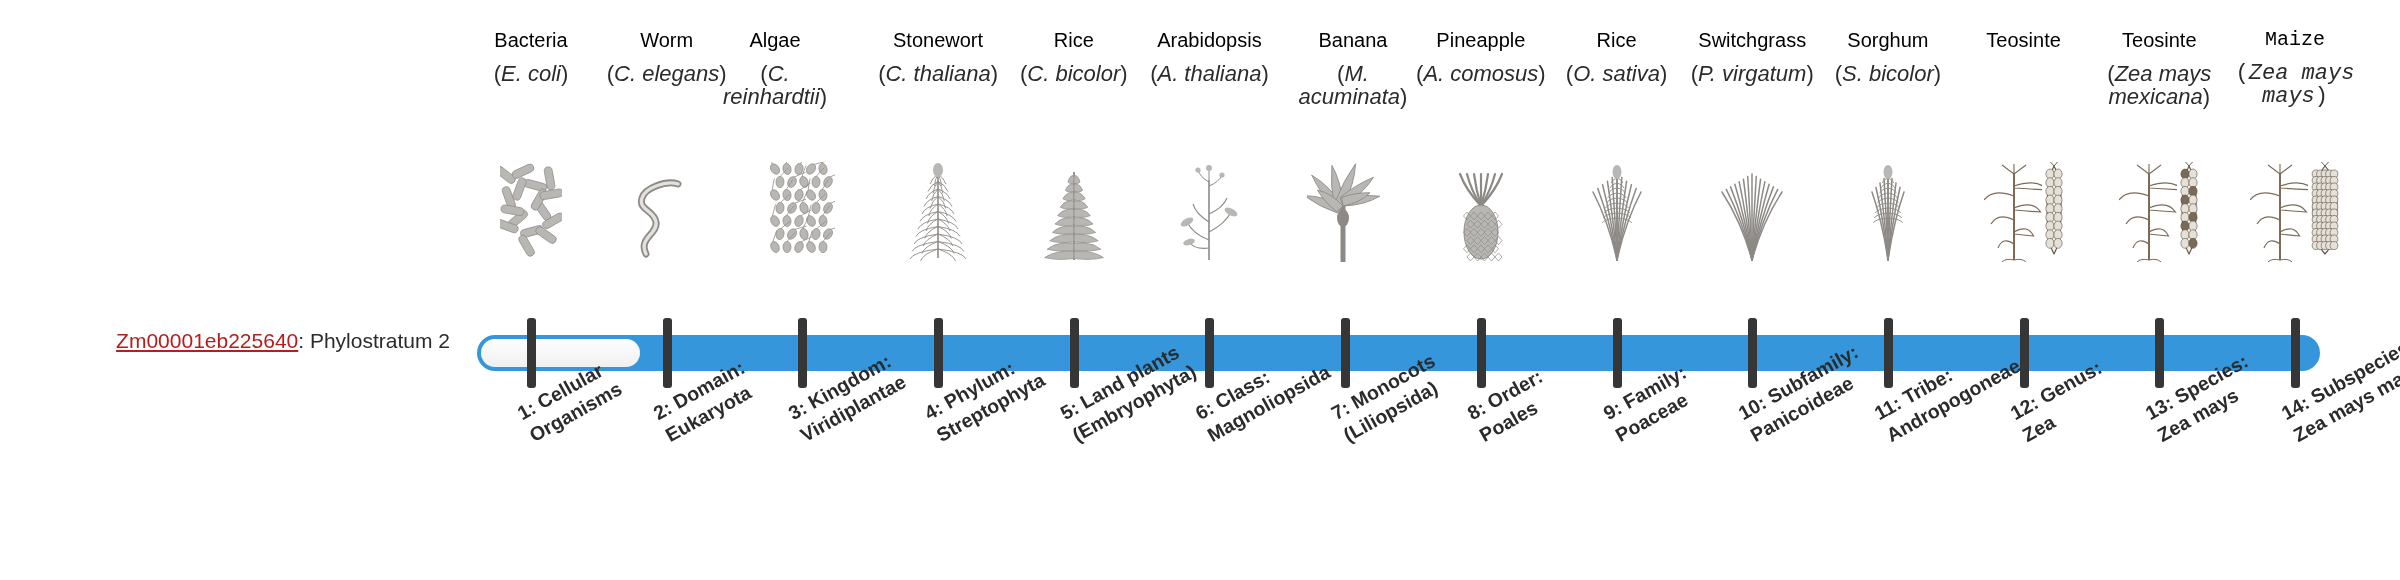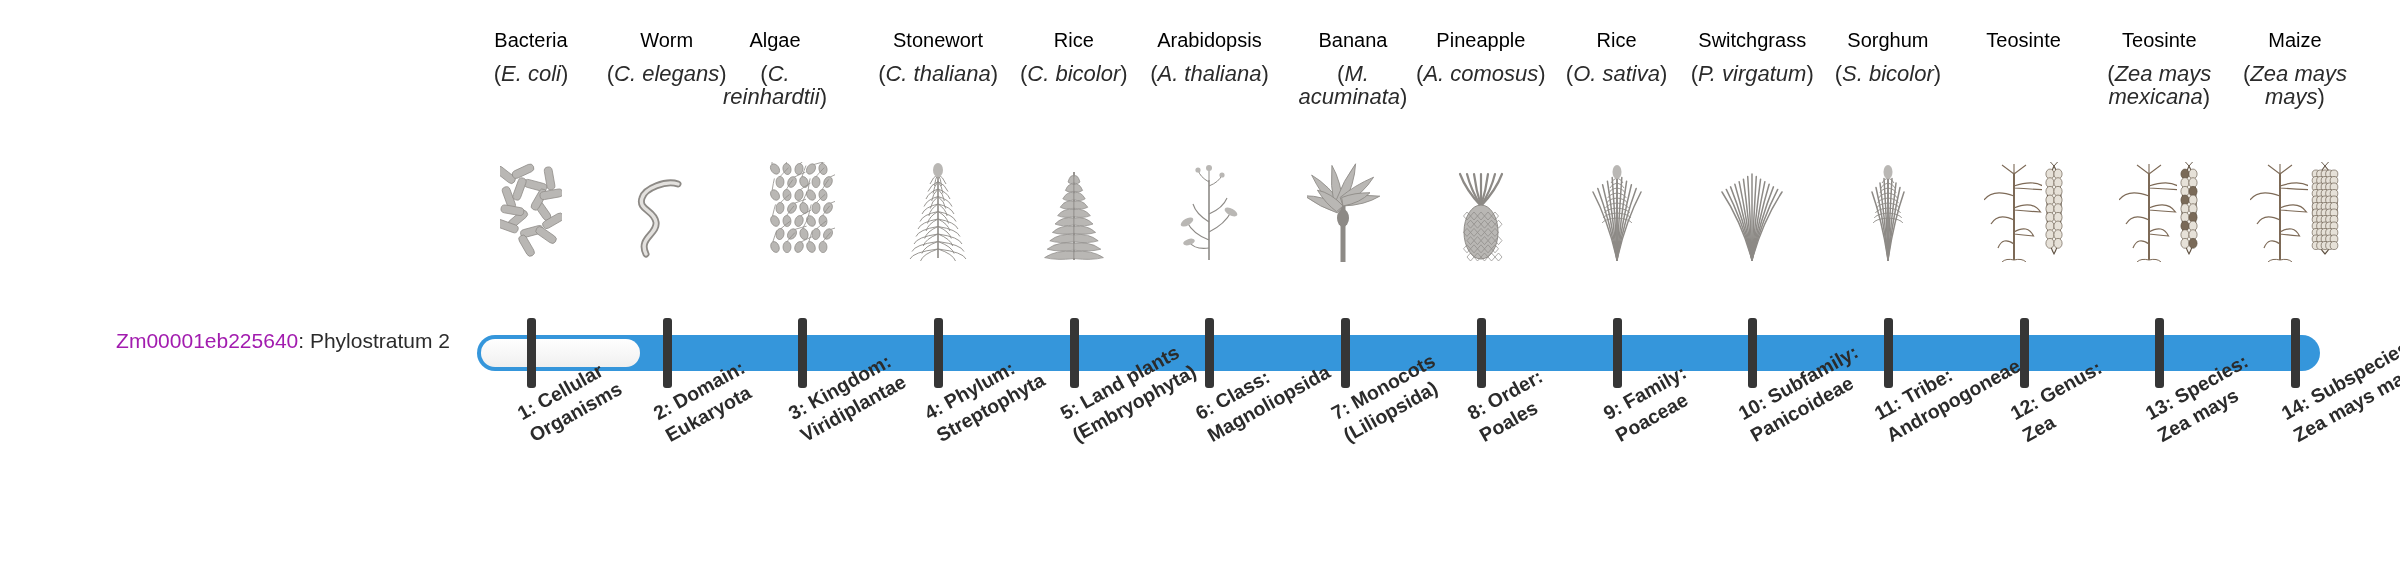--- a/index.html
+++ b/index.html
@@ -27,21 +27,22 @@
     left: 30px;
     top: 328px;
     width: 420px;
     text-align: right;
     font-size: 21px;
     line-height: 26px;
     white-space: nowrap;
     color: #2b2b2b;
   }
   .gene-label .gene-id {
-    color: #a21caf;
+    color: #b91c1c;
+    text-decoration: underline;
     text-underline-offset: 2px;
     cursor: pointer;
   }
 
   
   .columns {
     position: absolute;
     left: 0; top: 0;
     width: 2400px; height: 580px;
   }
@@ -658,21 +659,21 @@
             <ellipse cx="6" cy="64" rx="4.1" ry="4.977777777777778" fill="#7a6a58" stroke="#5d4f40" stroke-width="0.6"></ellipse>
             <ellipse cx="14" cy="64" rx="4.1" ry="4.977777777777778" fill="#e6e1d8" stroke="#5d4f40" stroke-width="0.6"></ellipse>
             <ellipse cx="6" cy="72.66666666666666" rx="4.1" ry="4.977777777777778" fill="#e6e1d8" stroke="#5d4f40" stroke-width="0.6"></ellipse>
             <ellipse cx="14" cy="72.66666666666666" rx="4.1" ry="4.977777777777778" fill="#e6e1d8" stroke="#5d4f40" stroke-width="0.6"></ellipse>
             <ellipse cx="6" cy="81.33333333333333" rx="4.1" ry="4.977777777777778" fill="#e6e1d8" stroke="#5d4f40" stroke-width="0.6"></ellipse>
             <ellipse cx="14" cy="81.33333333333333" rx="4.1" ry="4.977777777777778" fill="#7a6a58" stroke="#5d4f40" stroke-width="0.6"></ellipse>
             <path d="M10 4 q -4 -5 -7 -7 M10 4 q 4 -5 7 -7" fill="none" stroke="#5d4f40" stroke-width="0.9"></path>
           </svg>
         </span>
       </div>
-      <div class="col" style="left: 2295px;">
+      <div class="col" style="left: 2295px; font-family: Liberation Mono, monospace;">
         <div class="common">Maize</div>
         <div class="latin"><span class="paren">(</span><span>Zea mays mays</span><span class="paren">)</span></div>
       </div>
       <div class="thumb" style="left: 2295px;">
         <span>
           <svg width="58" height="100" viewBox="0 0 58 100">
             <path d="M30 98 L30 12" stroke="#7d6a57" stroke-width="2" fill="none"></path>
             <path d="M30 82 q -11.2 -8 -16 4 q --8.8 -1 --16 -2 z" fill="none" stroke="#7d6a57" stroke-width="1.2"></path>
             <path d="M30 70 q 13.649999999999999 -8 19.5 4 q -10.725000000000001 -1 -19.5 -2 z" fill="none" stroke="#7d6a57" stroke-width="1.2"></path>
             <path d="M30 58 q -16.099999999999998 -8 -23 4 q --12.65 -1 --23 -2 z" fill="none" stroke="#7d6a57" stroke-width="1.2"></path>

